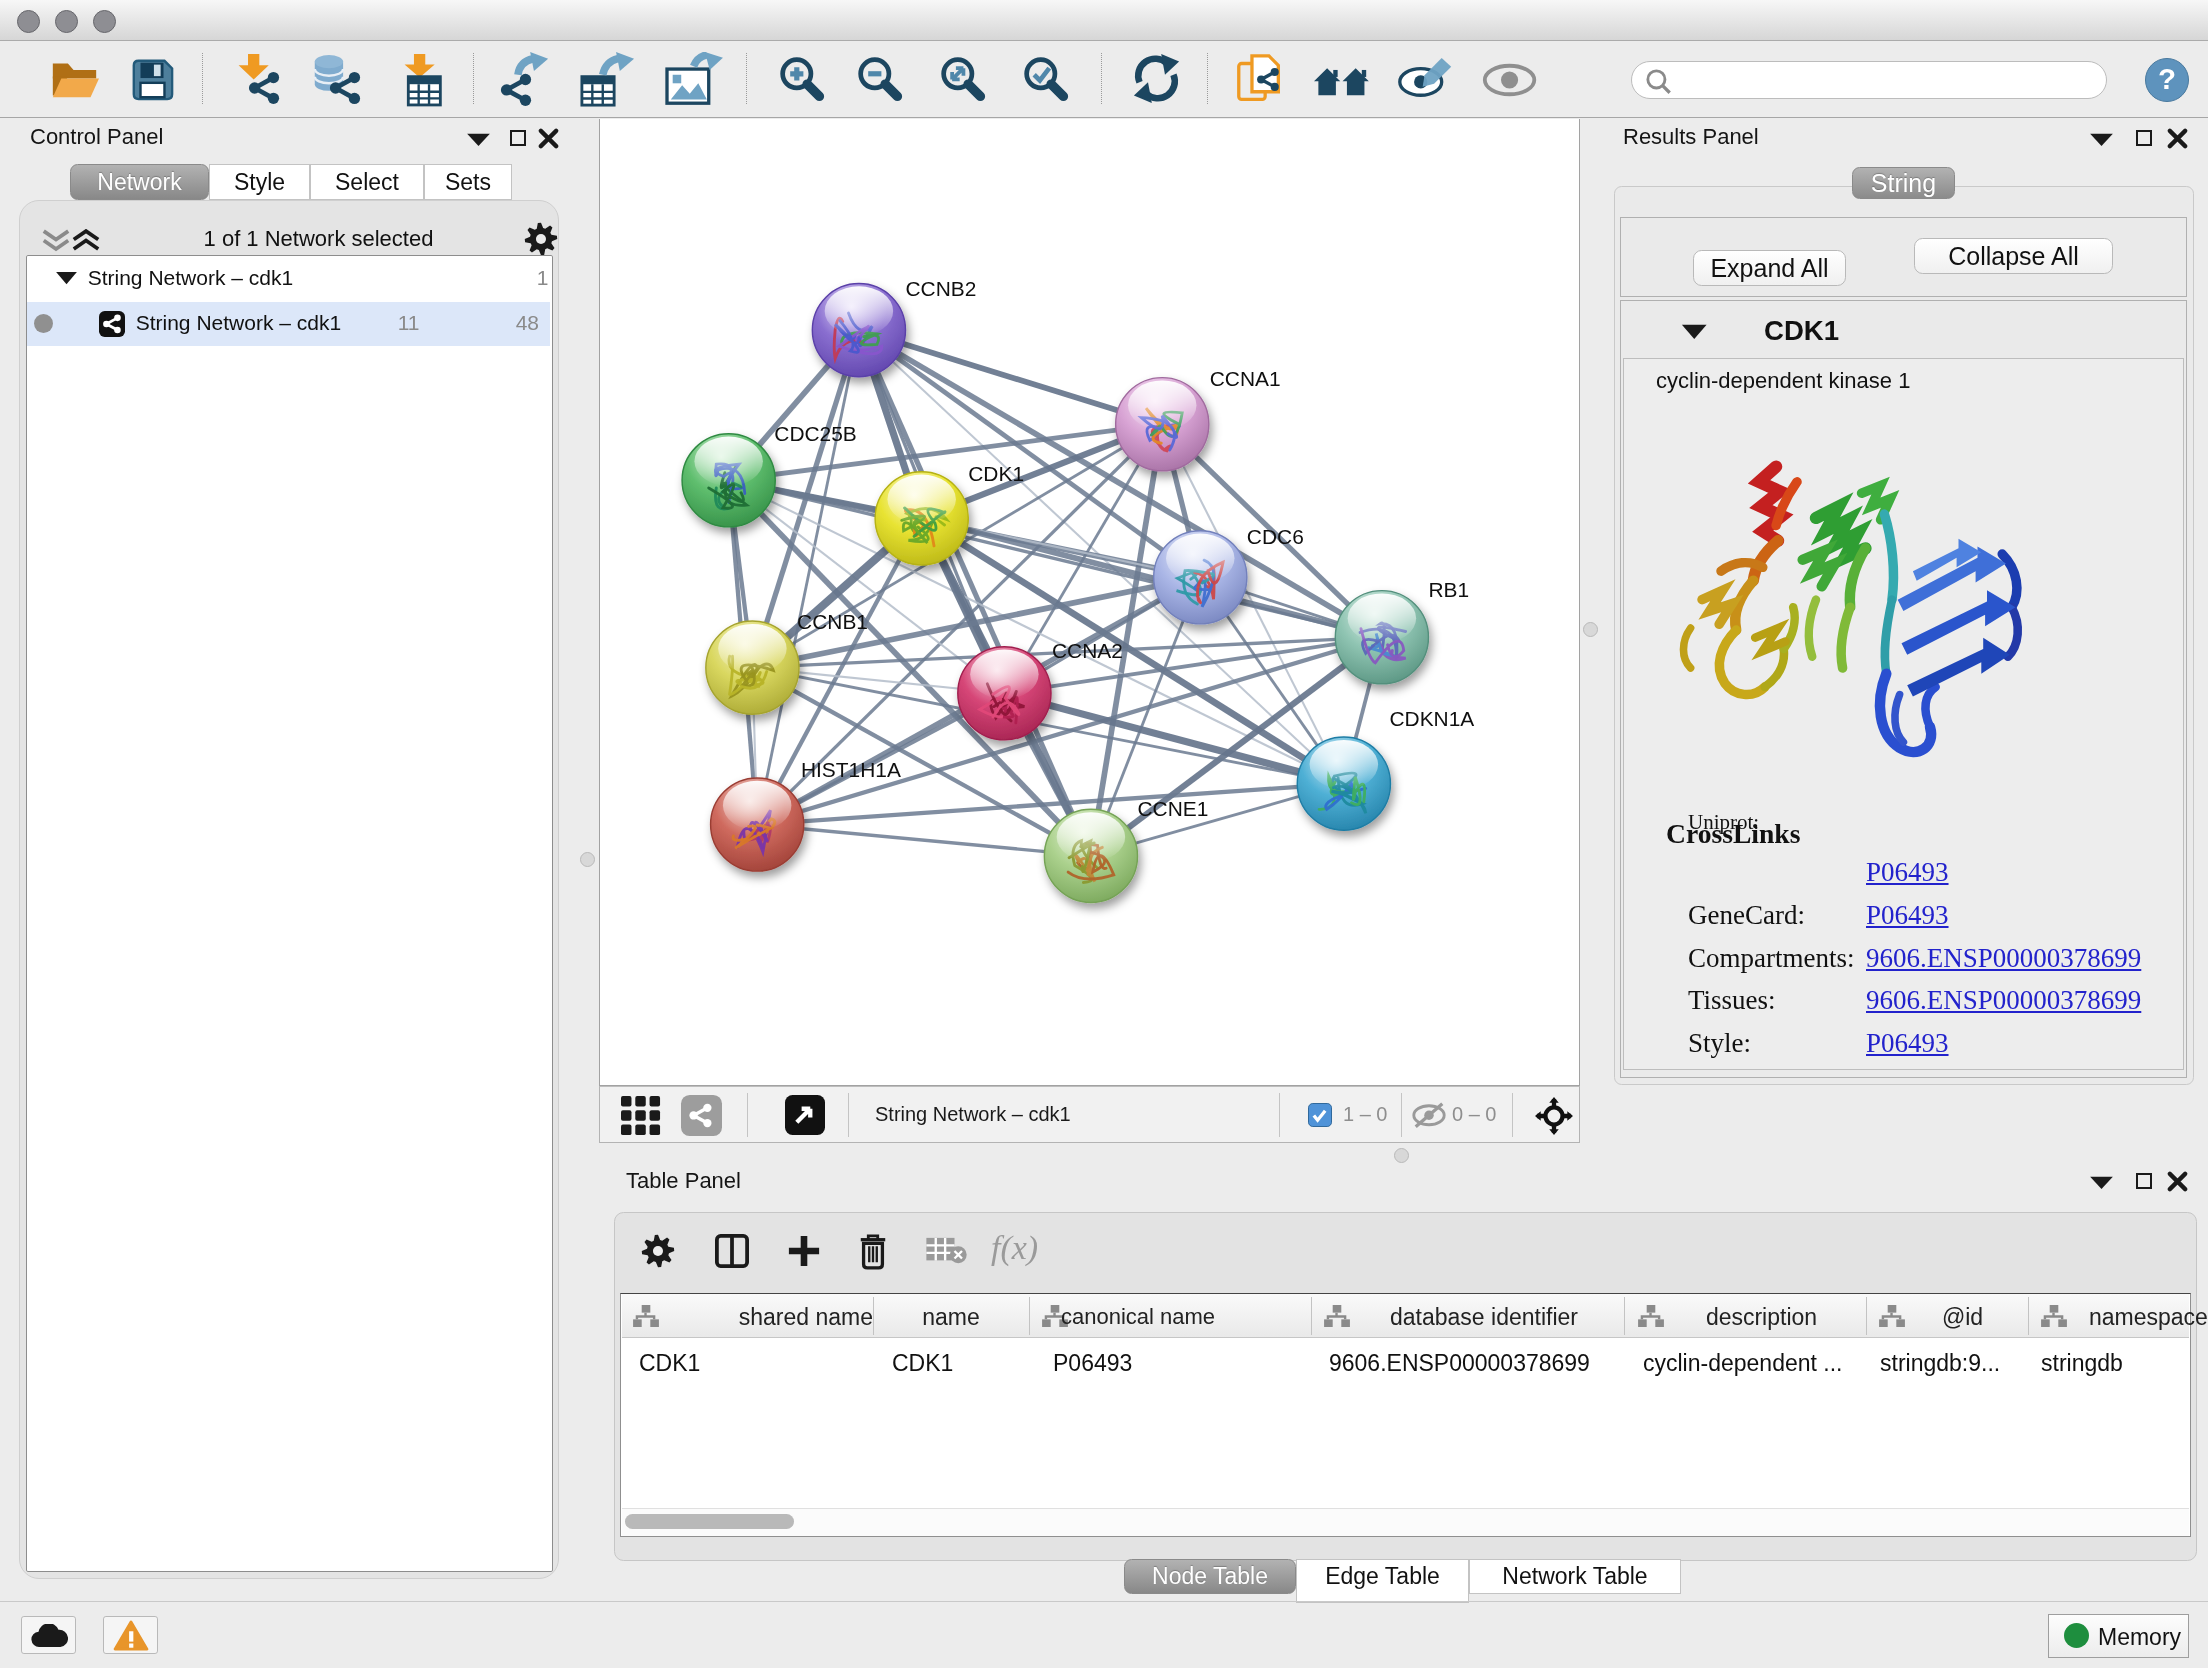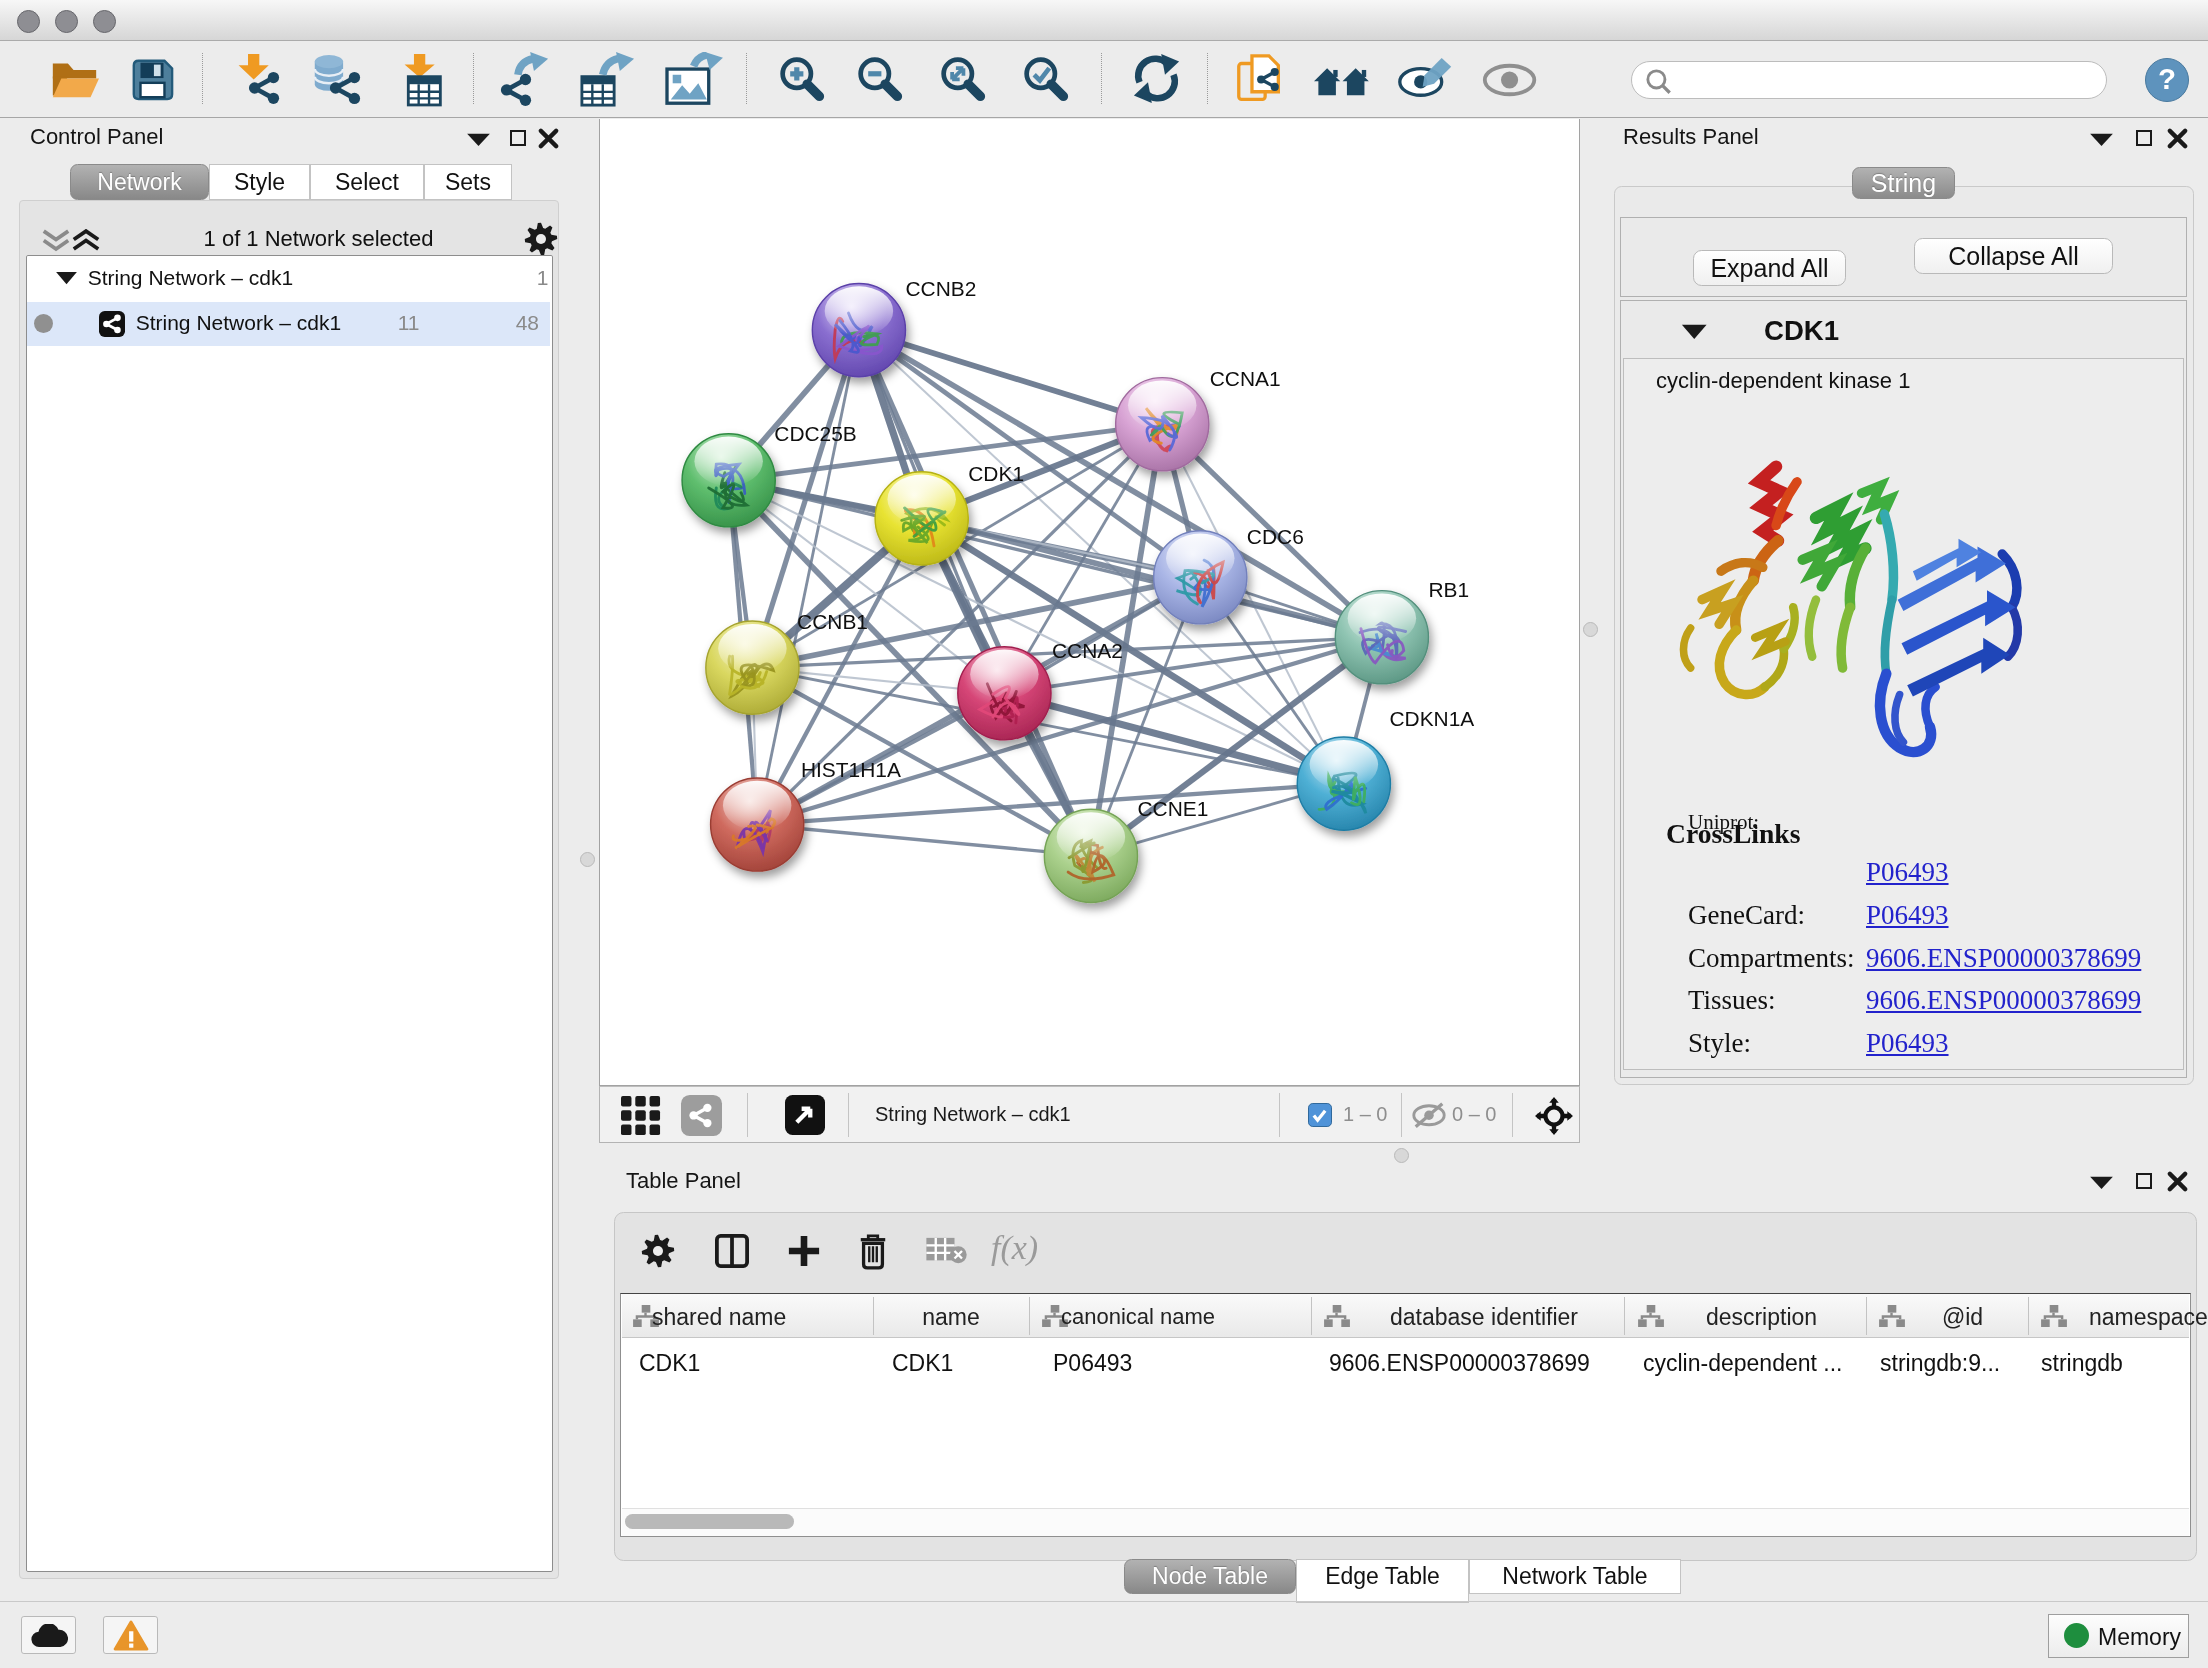--- a/index.html
+++ b/index.html
@@ -7,21 +7,21 @@
 .sep{position:absolute;border-left:1.9px dotted #9a9a9a;width:0;height:51px;top:53px}
 .titlebar{position:absolute;left:0;top:0;width:2208px;height:41px;background:linear-gradient(#f7f7f7,#d6d6d6);border-bottom:1px solid #ababab}
 .tl{position:absolute;top:9.5px;width:23px;height:23px;border-radius:50%;background:#8e8e93;border:1.4px solid #67676c}
 .title{position:absolute;left:0;right:0;top:6.7px;text-align:center;font-size:26px;font-weight:bold;color:#464646}
 .toolbar{position:absolute;left:0;top:42px;width:2208px;height:76px;background:#ececec;border-bottom:1px solid #a6a6a6}
 .searchbox{position:absolute;left:1631px;top:61px;width:476px;height:38px;background:#fff;border:1.9px solid #bcbcbc;border-radius:19px}
 .help{position:absolute;left:2145px;top:58px;width:44px;height:44px;border-radius:50%;background:#5e93bd;border:1.9px solid #49799e;color:#fff;font-weight:bold;font-size:29.5px;text-align:center;line-height:40px}
 .ptitle{font-size:22px;color:#141414}
 .tab{position:absolute;top:0;height:36px;background:#fff;border:1px solid #c3c3c3;color:#111;font-size:23px;text-align:center;line-height:34px}
 .tabsel{background:linear-gradient(#b2b2b2,#888);color:#fff;border:1px solid #8a8a8a;border-radius:7.6px;text-shadow:0 -1px 1px rgba(0,0,0,0.25)}
-.cpanel{position:absolute;left:19px;top:200px;width:540px;height:1379px;background:#e4e4e4;border:1px solid #cfcfcf;border-radius:4px}
+.cpanel{position:absolute;left:19px;top:200px;width:540px;height:1379px;background:#e4e4e4;border:1px solid #cfcfcf;border-radius:20px}
 .cplist{position:absolute;left:5.7px;top:54px;width:527px;height:1317px;background:#fff;border:1.9px solid #8d8d8d;border-radius:1.9px}
 .netcanvas{position:absolute;left:599px;top:119px;width:981px;height:967px;background:#fff;border:1px solid #a2a2a2;border-top:none}
 .netbar{position:absolute;left:599px;top:1086px;width:981px;height:57px;background:#f1f1f1;border:1px solid #b3b3b3;border-top:1px solid #bdbdbd}
 .vsep{position:absolute;top:5.7px;height:44px;width:1px;background:#c4c4c4}
 .rpanel{position:absolute;left:1614px;top:186px;width:580px;height:899px;background:#eaeaea;border:1px solid #c9c9c9;border-radius:7.6px}
 .rtab{position:absolute;left:1852px;top:167px;width:103px;height:32px;background:linear-gradient(#b2b2b2,#8b8b8b);border:1px solid #8a8a8a;border-radius:7.6px;color:#fff;font-size:25px;text-align:center;line-height:30px;text-shadow:0 -1px 1px rgba(0,0,0,0.25)}
 .btn{position:absolute;height:36px;background:linear-gradient(#ffffff,#f0f0f0);border:1px solid #b9b9b9;border-radius:8.6px;font-size:25px;text-align:center;color:#111}
 .tpanel{position:absolute;left:614px;top:1212px;width:1583px;height:349px;background:#e3e3e3;border:1px solid #c6c6c6;border-radius:9.5px}
 .serif{font-family:"Liberation Serif",serif}
 .link{color:#2222cc;text-decoration:underline}
@@ -655,21 +655,21 @@
 <div class="abs" style="left:1866px;top:1297px;width:1px;height:38px;background:#c3c3c3"></div>
 <div class="abs" style="left:2028px;top:1297px;width:1px;height:38px;background:#c3c3c3"></div>
 <svg class="abs" style="left:633px;top:1305px" width="26" height="22" viewBox="0 0 27 23">
     <g fill="#8a8a8a">
       <rect x="9" y="0" width="9" height="8"></rect>
       <rect x="0" y="15" width="9" height="8"></rect>
       <rect x="18" y="15" width="9" height="8"></rect>
       <path d="M13,8 v4 M4,15 v-3 h18 v3" stroke="#8a8a8a" stroke-width="2.5" fill="none"></path>
     </g>
   </svg>
-<div class="abs" style="left:652px;top:1304px;width:221px;text-align:left;font-size:23px;color:#222">shared name</div>
+<div class="abs" style="left:652px;top:1304px;width:221px;text-align:right;font-size:23px;color:#222">shared name</div>
 <div class="abs" style="left:873px;top:1304px;width:156px;text-align:center;font-size:23px;color:#222">name</div>
 <svg class="abs" style="left:1042px;top:1305px" width="26" height="22" viewBox="0 0 27 23">
     <g fill="#8a8a8a">
       <rect x="9" y="0" width="9" height="8"></rect>
       <rect x="0" y="15" width="9" height="8"></rect>
       <rect x="18" y="15" width="9" height="8"></rect>
       <path d="M13,8 v4 M4,15 v-3 h18 v3" stroke="#8a8a8a" stroke-width="2.5" fill="none"></path>
     </g>
   </svg>
 <div class="abs" style="left:1061px;top:1304px;width:249px;text-align:left;font-size:22px;color:#222">canonical name</div>

